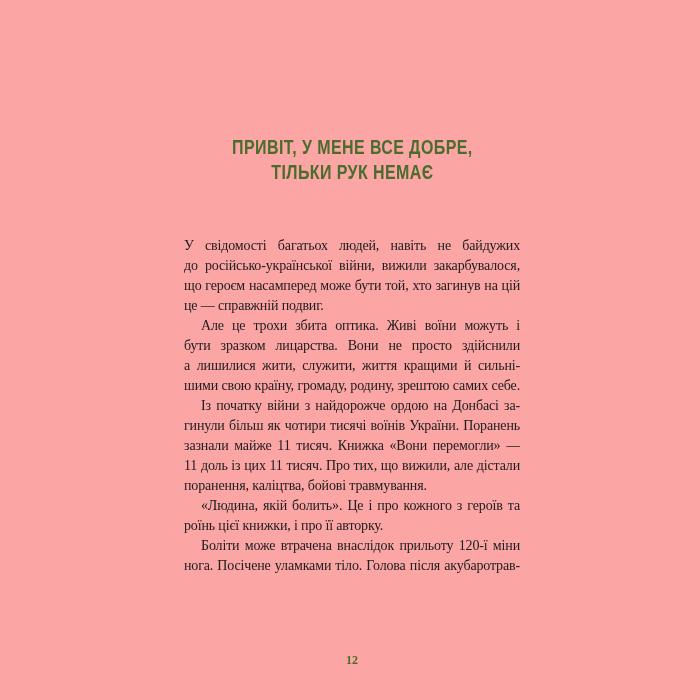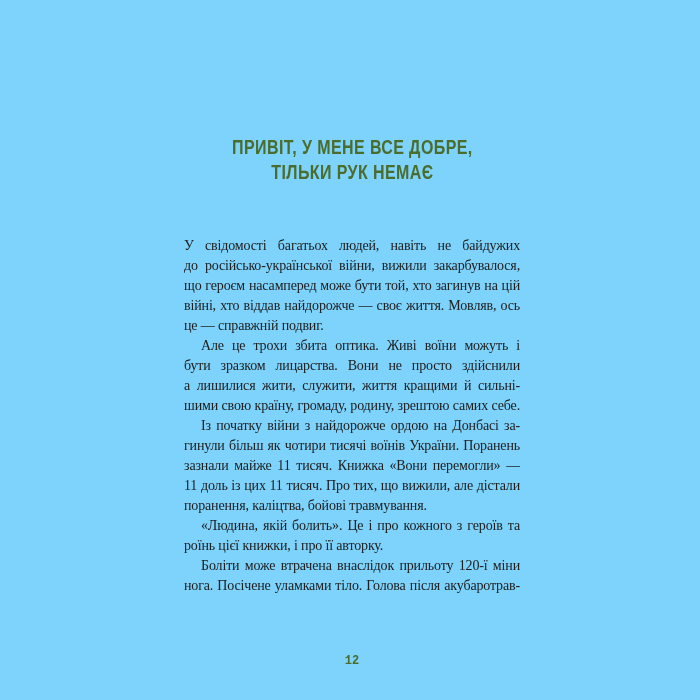--- a/index.html
+++ b/index.html
@@ -1,20 +1,20 @@
 <!DOCTYPE html>
 <html lang="uk" style="--accent: #4a6c2c;"><head>
 <meta charset="utf-8">
 <style>
   html, body { margin: 0; padding: 0; }
   .page {
     position: relative;
     width: 700px;
     height: 700px;
-    background: #7dd3fc;
+    background: #fca5a5;
     overflow: hidden;
     font-family: "Liberation Serif", "DejaVu Serif", serif;
   }
   .chapter-heading {
     position: absolute;
     top: 135px;
     left: 184px;
     width: 336px;
     text-align: center;
     color: var(--accent, #4a6c2c);
@@ -51,21 +51,21 @@
   .line.indent { text-indent: 17px; }
   .page-footer {
     position: absolute;
     top: 650px;
     left: 184px;
     width: 336px;
     text-align: center;
   }
   .page-number {
     color: var(--accent, #4a6c2c);
-    font-family: Liberation Mono, monospace;
+    font-family: Liberation Serif, serif;
     font-weight: bold;
     font-size: 12px;
     text-align: right;
   }
 </style>
 </head>
 <body>
 
 <div class="page">
 
@@ -73,21 +73,20 @@
     <div class="h-line"><span class="squeeze">ПРИВІТ, У МЕНЕ ВСЕ ДОБРЕ,</span></div>
     <div class="h-line"><span class="squeeze">ТІЛЬКИ РУК НЕМАЄ</span></div>
   </header>
 
   <main class="body-text">
 
     <div class="para">
       <div class="line">У свідомості багатьох людей, навіть не байдужих</div>
       <div class="line">до російсько-української війни, вижили закарбувалося,</div>
       <div class="line">що героєм насамперед може бути той, хто загинув на цій</div>
-      <div class="line">війні, хто віддав найдорожче — своє життя. Мовляв, ось</div>
       <div class="line last">це — справжній подвиг.</div>
     </div>
 
     <div class="para">
       <div class="line indent">Але це трохи збита оптика. Живі воїни можуть і мають</div>
       <div class="line">бути зразком лицарства. Вони не просто здійснили подвиг,</div>
       <div class="line">а лишилися жити, служити, життя кращими й сильні-</div>
       <div class="line">шими свою країну, громаду, родину, зрештою самих себе.</div>
     </div>
 

